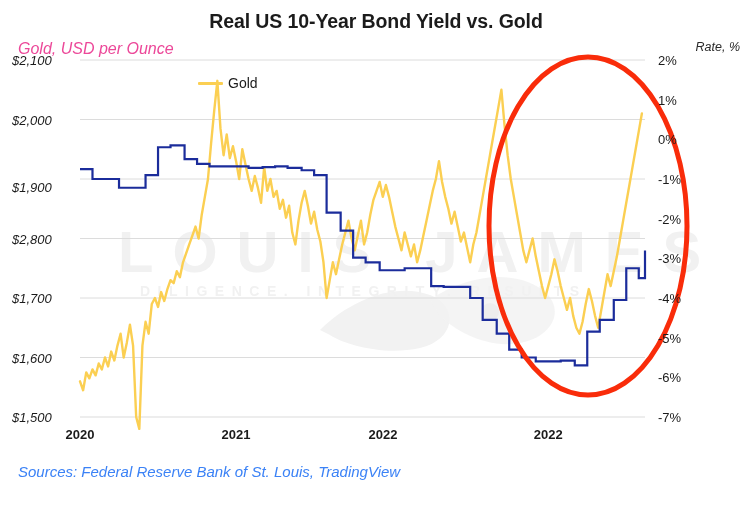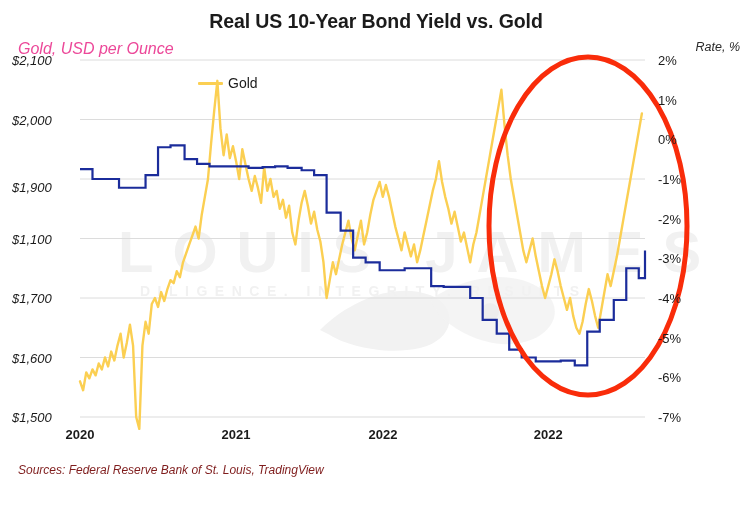--- a/index.html
+++ b/index.html
@@ -87,23 +87,23 @@
     margin-right: 5px;
     border-radius: 1px;
   }
   .legend-label {
     font-size: 14px;
     color: #1b1b1b;
   }
   #sources {
     position: absolute;
     left: 18px; top: 463px;
-    font-size: 12px;
-    font-style: italic;
-    color: #7f1d1d;
+    font-size: 15px;
+    font-style: italic;
+    color: #3b82f6;
   }
   #watermark {
     position: absolute;
     left: 0; top: 0;
     width: 752px; height: 510px;
     pointer-events: none;
   }
   .wm-text {
     position: absolute;
     color: #f1f1f1;
@@ -161,21 +161,21 @@
           <polyline points="80.00,169.08 92.49,169.08 92.49,179.00 106.53,179.00 106.53,179.00 119.02,179.00 119.02,187.73 131.51,187.73 131.51,187.73 145.55,187.73 145.55,175.03 158.04,175.03 158.04,147.27 170.52,147.27 170.52,145.28 184.57,145.28 184.57,159.17 197.06,159.17 197.06,163.93 209.54,163.93 209.54,166.31 223.59,166.31 223.59,166.31 236.08,166.31 236.08,166.31 248.56,166.31 248.56,167.89 262.61,167.89 262.61,167.10 275.10,167.10 275.10,166.31 287.58,166.31 287.58,167.89 301.63,167.89 301.63,170.27 314.12,170.27 314.12,175.03 326.60,175.03 326.60,212.72 340.65,212.72 340.65,230.57 353.14,230.57 353.14,257.54 365.62,257.54 365.62,262.30 379.67,262.30 379.67,270.23 392.15,270.23 392.15,270.23 404.64,270.23 404.64,268.25 418.69,268.25 418.69,268.25 431.17,268.25 431.17,286.10 443.66,286.10 443.66,286.89 457.71,286.89 457.71,286.89 470.19,286.89 470.19,298.00 482.68,298.00 482.68,319.82 496.73,319.82 496.73,333.70 509.21,333.70 509.21,349.57 521.70,349.57 521.70,357.50 535.75,357.50 535.75,361.47 548.23,361.47 548.23,361.47 560.72,361.47 560.72,360.67 574.77,360.67 574.77,365.43 587.25,365.43 587.25,331.72 599.74,331.72 599.74,319.82 613.78,319.82 613.78,299.98 626.27,299.98 626.27,268.25 638.76,268.25 638.76,278.17 645.00,278.17 645.00,250.40 645.00,250.40" fill="none" stroke="#1B2C9B" stroke-width="2.2" stroke-linejoin="miter"></polyline>
         </g>
       <g id="annotations">
           <ellipse cx="588" cy="226" rx="99" ry="169" fill="none" stroke="#F92C0A" stroke-width="5"></ellipse>
         </g>
     </svg>
     <div id="ytick-left-host">
         <div class="ytick-left" style="left: 12px; top: 60px;">$2,100</div>
         <div class="ytick-left" style="left: 12px; top: 119.5px;">$2,000</div>
         <div class="ytick-left" style="left: 12px; top: 187px;">$1,900</div>
-        <div class="ytick-left" style="left: 12px; top: 238.5px;">$1,100</div>
+        <div class="ytick-left" style="left: 12px; top: 238.5px;">$2,800</div>
         <div class="ytick-left" style="left: 12px; top: 298px;">$1,700</div>
         <div class="ytick-left" style="left: 12px; top: 357.5px;">$1,600</div>
         <div class="ytick-left" style="left: 12px; top: 417px;">$1,500</div>
       </div>
     <div id="ytick-right-host">
         <div class="ytick-right" style="left: 658px; top: 60px;">2%</div>
         <div class="ytick-right" style="left: 658px; top: 99.6667px;">1%</div>
         <div class="ytick-right" style="left: 658px; top: 139.333px;">0%</div>
         <div class="ytick-right" style="left: 658px; top: 179px;">-1%</div>
         <div class="ytick-right" style="left: 658px; top: 218.667px;">-2%</div>

